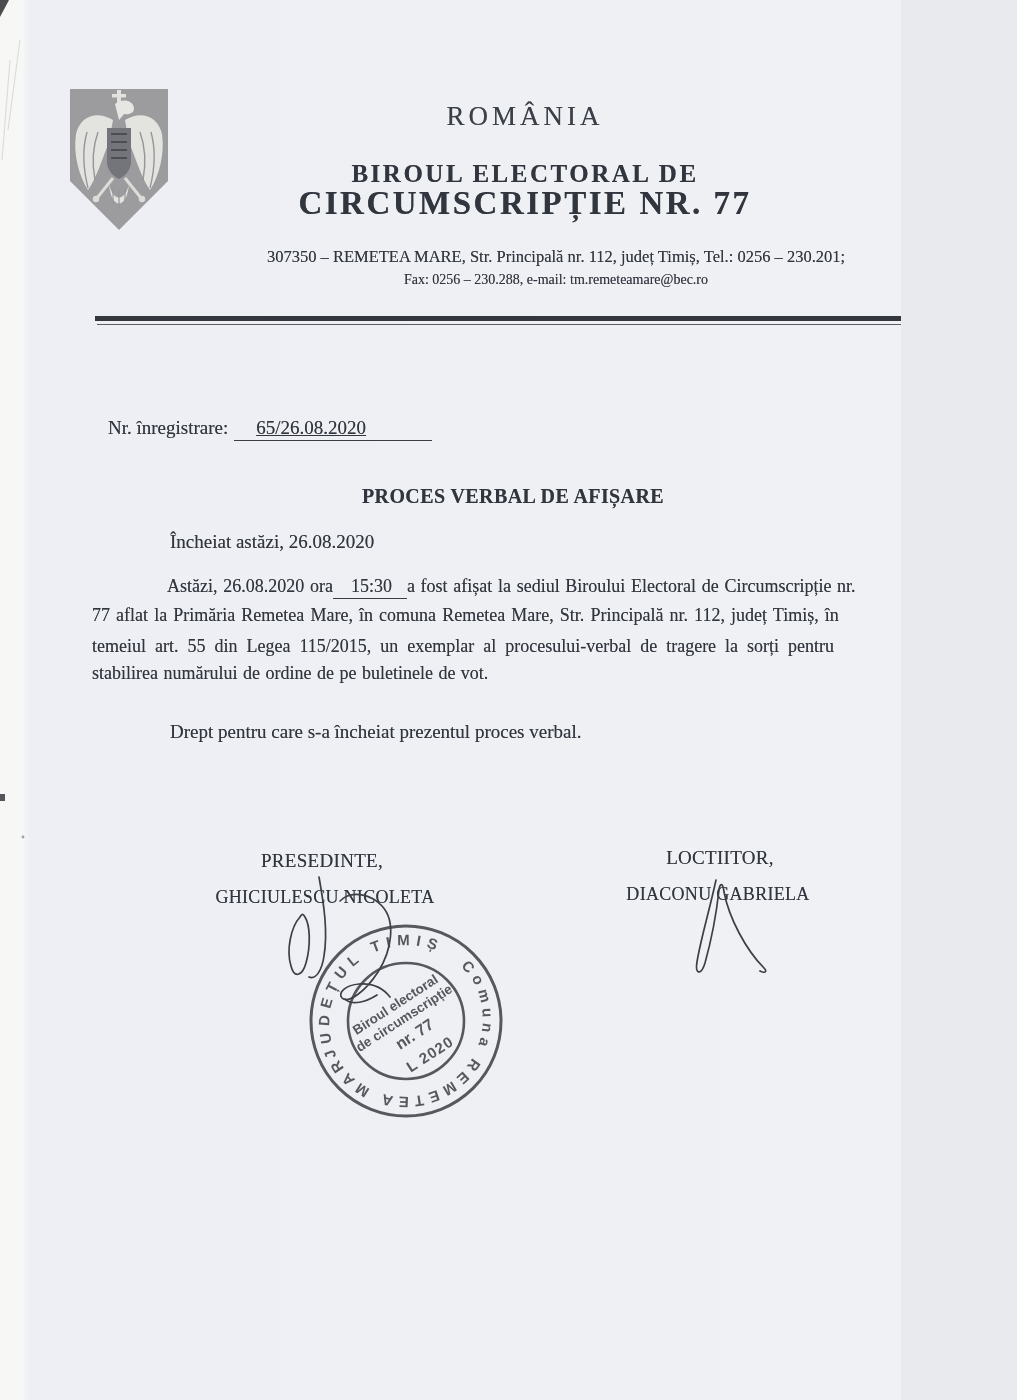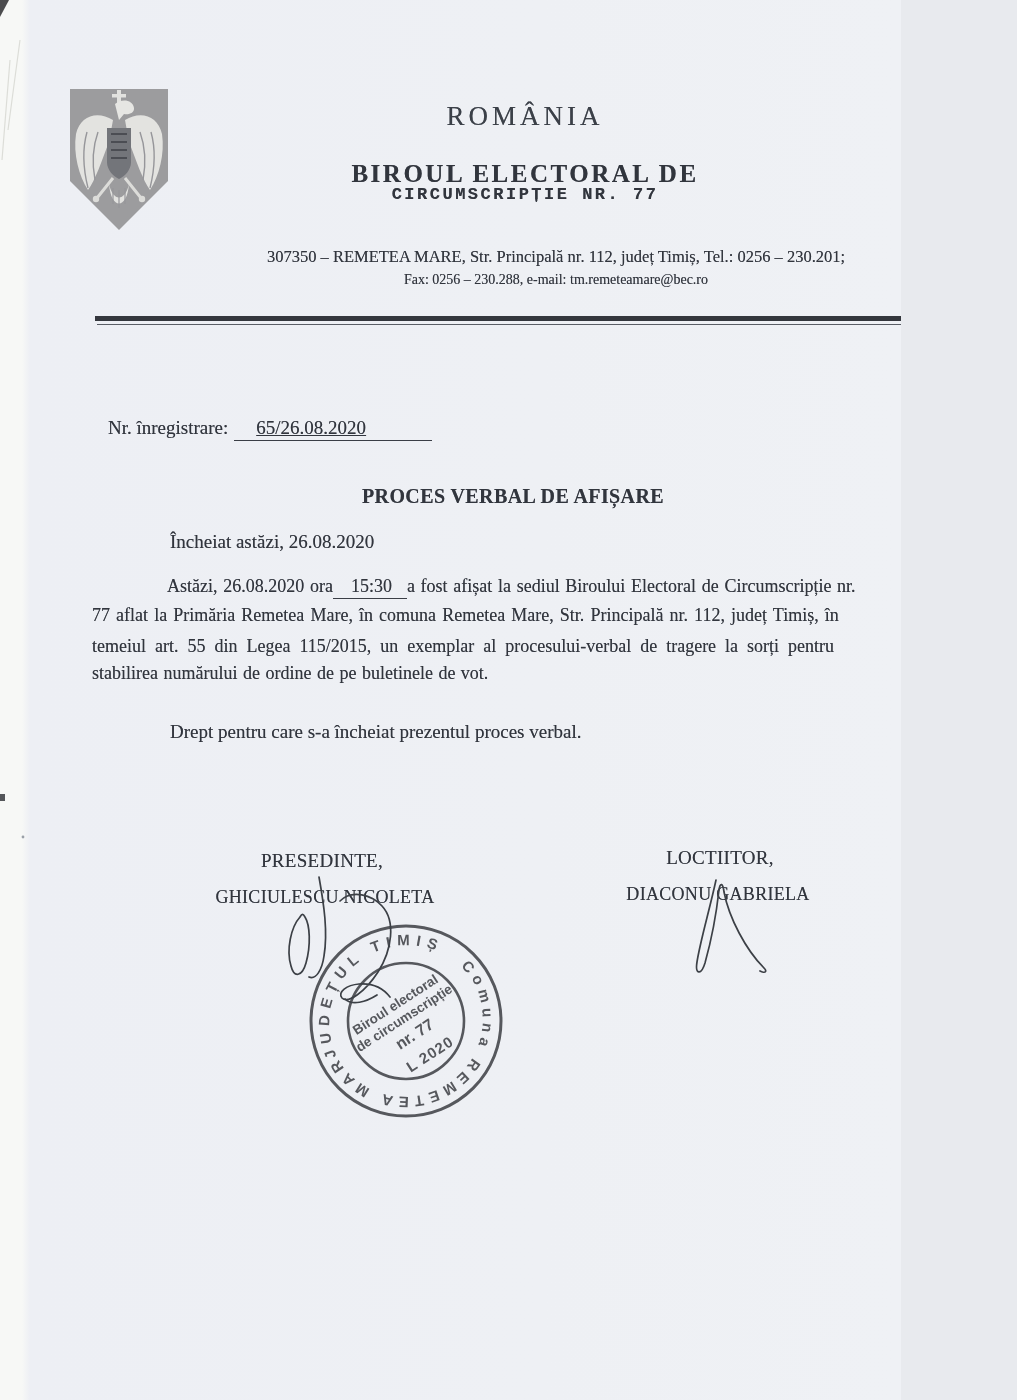--- a/index.html
+++ b/index.html
@@ -6,21 +6,21 @@
   #scan{position:relative;width:901px;height:1400px;overflow:hidden;
         background:linear-gradient(90deg,#f7f8f6 0px,#f7f8f6 22px,#edeff4 30px,#eef0f4 60%,#eff1f5 100%);
         font-family:"Liberation Serif","DejaVu Serif",serif;color:#31353d;}
   .abs{position:absolute;}
   .ctr{text-align:center;}
   .ink{color:#31353d;text-shadow:0 0 .5px rgba(44,48,58,.55);}
   .b{font-weight:bold;}
   
   #romania{top:101px;left:170px;width:710px;font-size:27px;letter-spacing:4px;color:#3b4048;}
   #office1{top:150px;left:170px;width:710px;font-size:25px;letter-spacing:2.5px;margin-top:10px;}
-  #office2{top:185px;left:170px;width:710px;font-size:17px;letter-spacing:2.5px;font-family:Liberation Mono, monospace;}
+  #office2{top:185px;left:170px;width:710px;font-size:33px;letter-spacing:2.5px;}
   #addr1{top:247px;left:196px;width:720px;font-size:16.5px;}
   #addr2{top:272px;left:196px;width:720px;font-size:14px;}
   #rule-thick{top:316px;left:95px;width:830px;height:4.5px;background:#34373d;}
   #rule-thin{top:323.5px;left:97px;width:829px;height:1.6px;background:#5a5e66;}
   
   #regrow{top:417px;left:108px;font-size:19px;}
   #regline{display:inline-block;width:176px;margin-left:6px;border-bottom:1.6px solid #3a3e46;padding-left:22px;padding-bottom:1px;text-decoration:underline;}
   
   #vtitle{top:485px;left:113px;width:800px;font-size:20px;letter-spacing:.4px;}
   #dateline{top:531px;left:170px;font-size:19px;text-align:right;}

